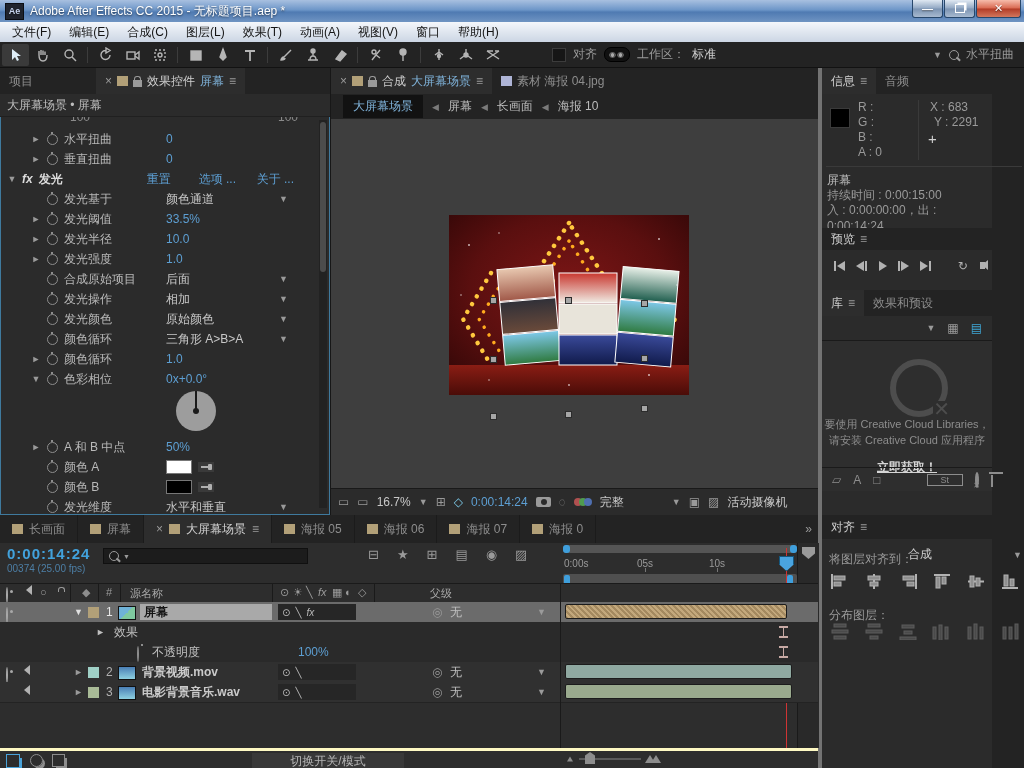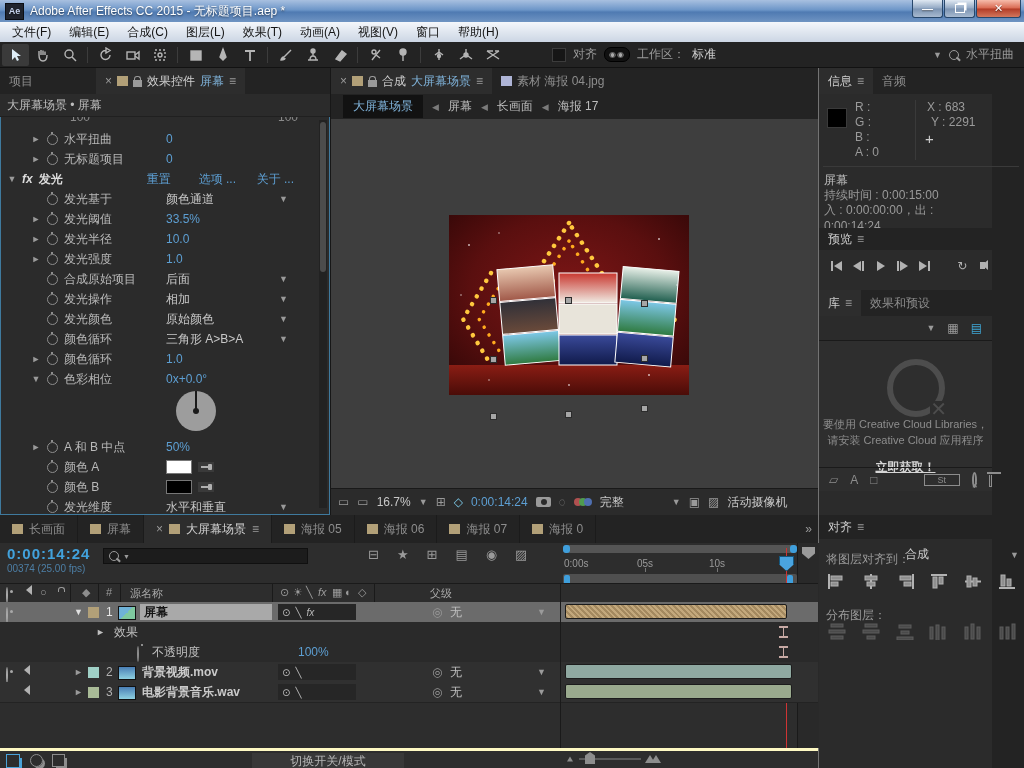--- a/index.html
+++ b/index.html
@@ -95,21 +95,21 @@
   .vicon.cyan{color:#79c4e2;}
   .cam{width:15px;height:10px;background:#9a9a9a;border-radius:2px;position:relative;flex:none;}
   .cam::after{content:"";position:absolute;left:5px;top:2px;width:6px;height:6px;border-radius:50%;background:#2b2b2b;}
   .rgb{display:flex;flex:none;}
   .rgb i{width:8px;height:8px;border-radius:50%;display:block;}
   .rgb i:nth-child(1){background:#b05050;}
   .rgb i:nth-child(2){background:#4f9b4f;margin-left:-3px;}
   .rgb i:nth-child(3){background:#4f6fb0;margin-left:-3px;}
 
   
-  .rpanel{left:818px;width:174px;background:#2b2b2b;border-left:1px solid #737373;box-sizing:border-box;}
+  .rpanel{left:818px;width:174px;background:#2b2b2b;border-left:4px solid #737373;box-sizing:border-box;}
   #infobody{position:relative;height:132px;}
   .inf{position:absolute;color:#9a9a9a;}
   #prevbtns{display:flex;align-items:center;gap:6px;padding:8px 0 0 10px;}
   .pbtn{width:22px;height:15px;display:flex;align-items:center;justify-content:center;gap:1px;}
   .bar{width:2px;height:10px;background:#b2b2b2;}
   .triL{width:0;height:0;border-top:5px solid transparent;border-bottom:5px solid transparent;border-right:8px solid #b2b2b2;}
   .triR{width:0;height:0;border-top:5px solid transparent;border-bottom:5px solid transparent;border-left:8px solid #b2b2b2;}
   .spk{width:5px;height:7px;background:#b2b2b2;position:relative;margin-right:4px;}
   .spk::after{content:"";position:absolute;left:2px;top:-2px;border-top:5.5px solid transparent;border-bottom:5.5px solid transparent;border-right:6px solid #b2b2b2;}
   #libbody{position:relative;height:150px;background:#2e2e2e;}
@@ -348,21 +348,21 @@
       <span class="c-ind"></span>
         <span class="c-arrow">►</span>
       <span class="stopwatch"></span>
       <span class="c-label">水平扭曲</span>
       <span class="blue">0</span>
     </div>
     <div class="erow">
       <span class="c-ind"></span>
         <span class="c-arrow">►</span>
       <span class="stopwatch"></span>
-      <span class="c-label">无标题项目</span>
+      <span class="c-label">垂直扭曲</span>
       <span class="blue">0</span>
     </div>
     <div class="erow">
       <span class="c-arrow" style="margin-left:4px">▼</span>
       <span class="fxital">fx</span>
       <span class="fxrow-label" style="width:108px">发光</span>
       <span class="blue" style="width:52px">重置</span>
       <span class="blue" style="width:58px">选项 ...</span>
       <span class="blue">关于 ...</span>
     </div>
@@ -507,21 +507,21 @@
         <span>素材 海报 04.jpg</span>
       </div>
     </div>
     <div class="crumbrow">
       <span class="crumb-active">大屏幕场景</span>
       <span class="crumb-sep">◀</span>
       <span class="crumb">屏幕</span>
       <span class="crumb-sep">◀</span>
       <span class="crumb">长画面</span>
       <span class="crumb-sep">◀</span>
-      <span class="crumb">海报 17</span>
+      <span class="crumb">海报 10</span>
     </div>
 
     <div id="stage">
       <svg id="compimg" viewBox="0 0 240 180">
         <defs>
           <radialGradient id="bgred" cx="50%" cy="42%" r="75%">
             <stop offset="0%" stop-color="#7d1616"></stop>
               <stop offset="55%" stop-color="#5a0f0f"></stop>
               <stop offset="100%" stop-color="#2c0606"></stop>
           </radialGradient>

